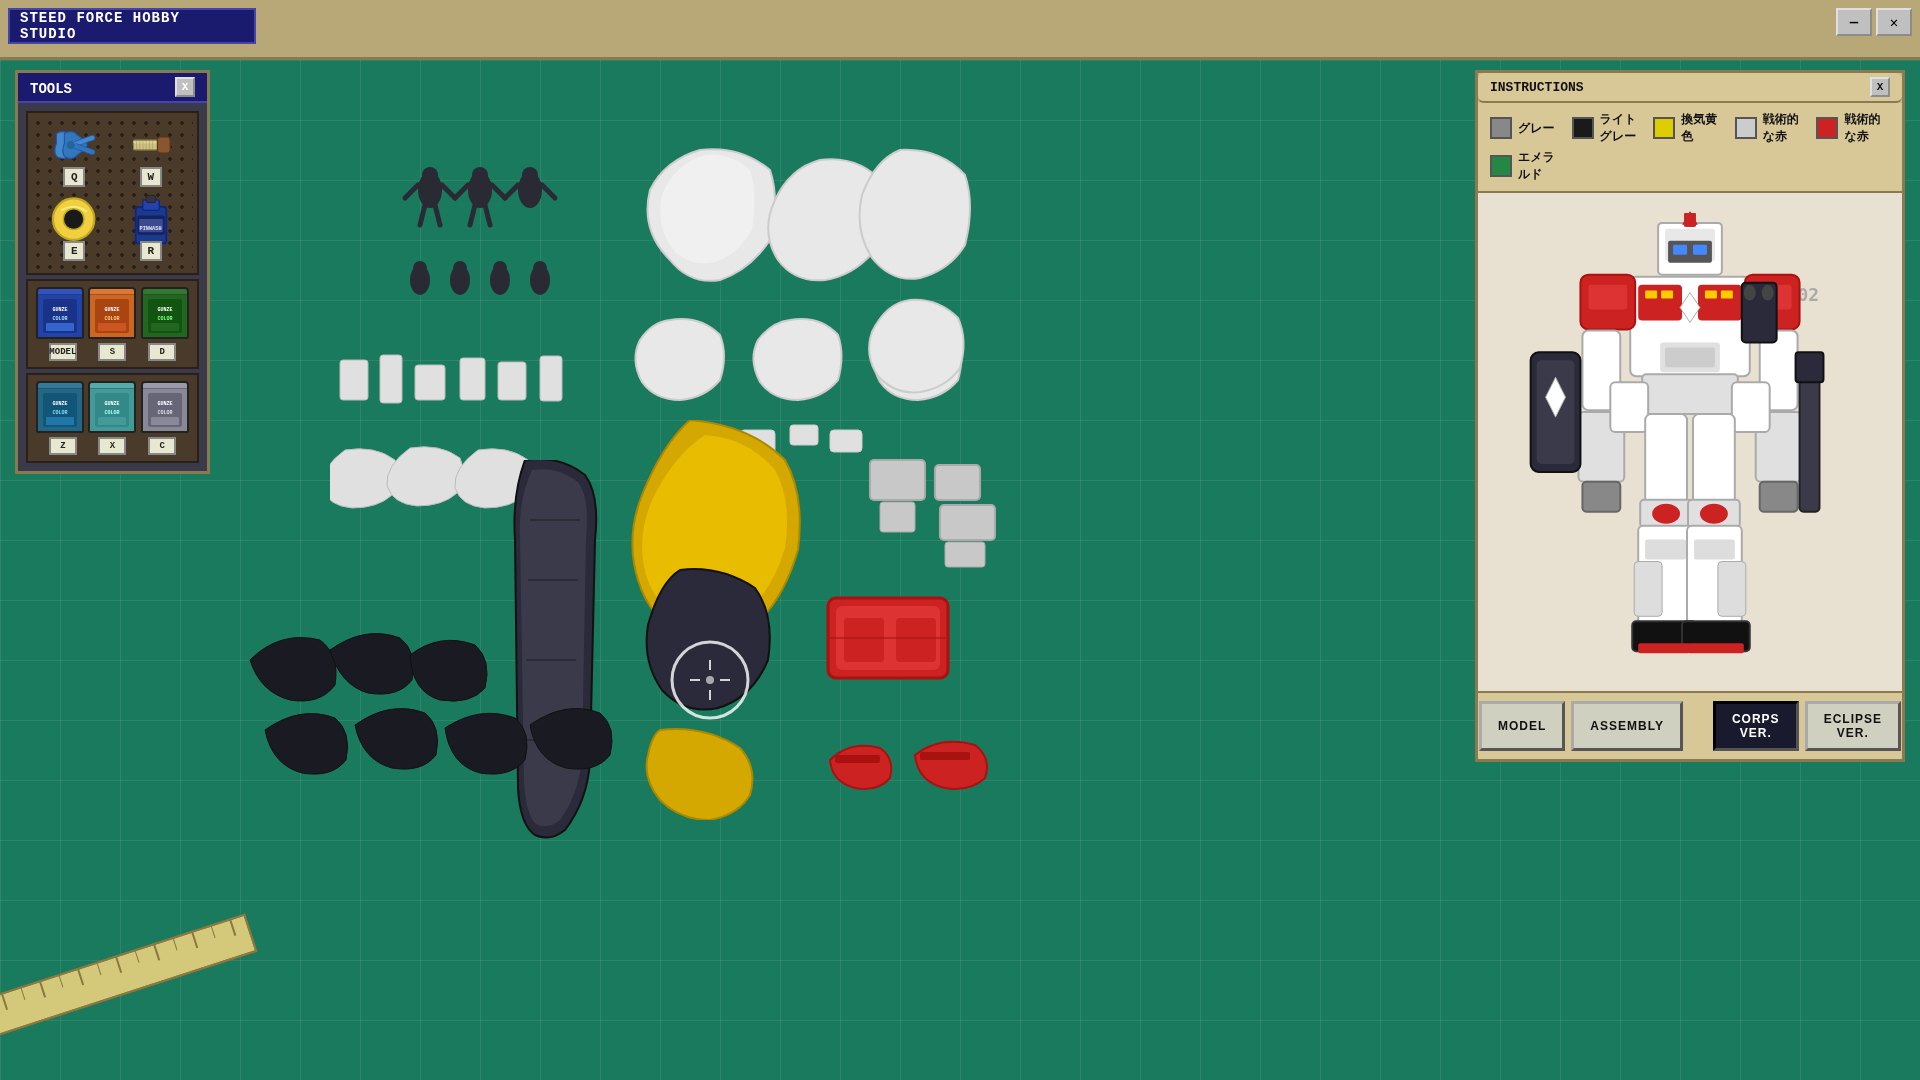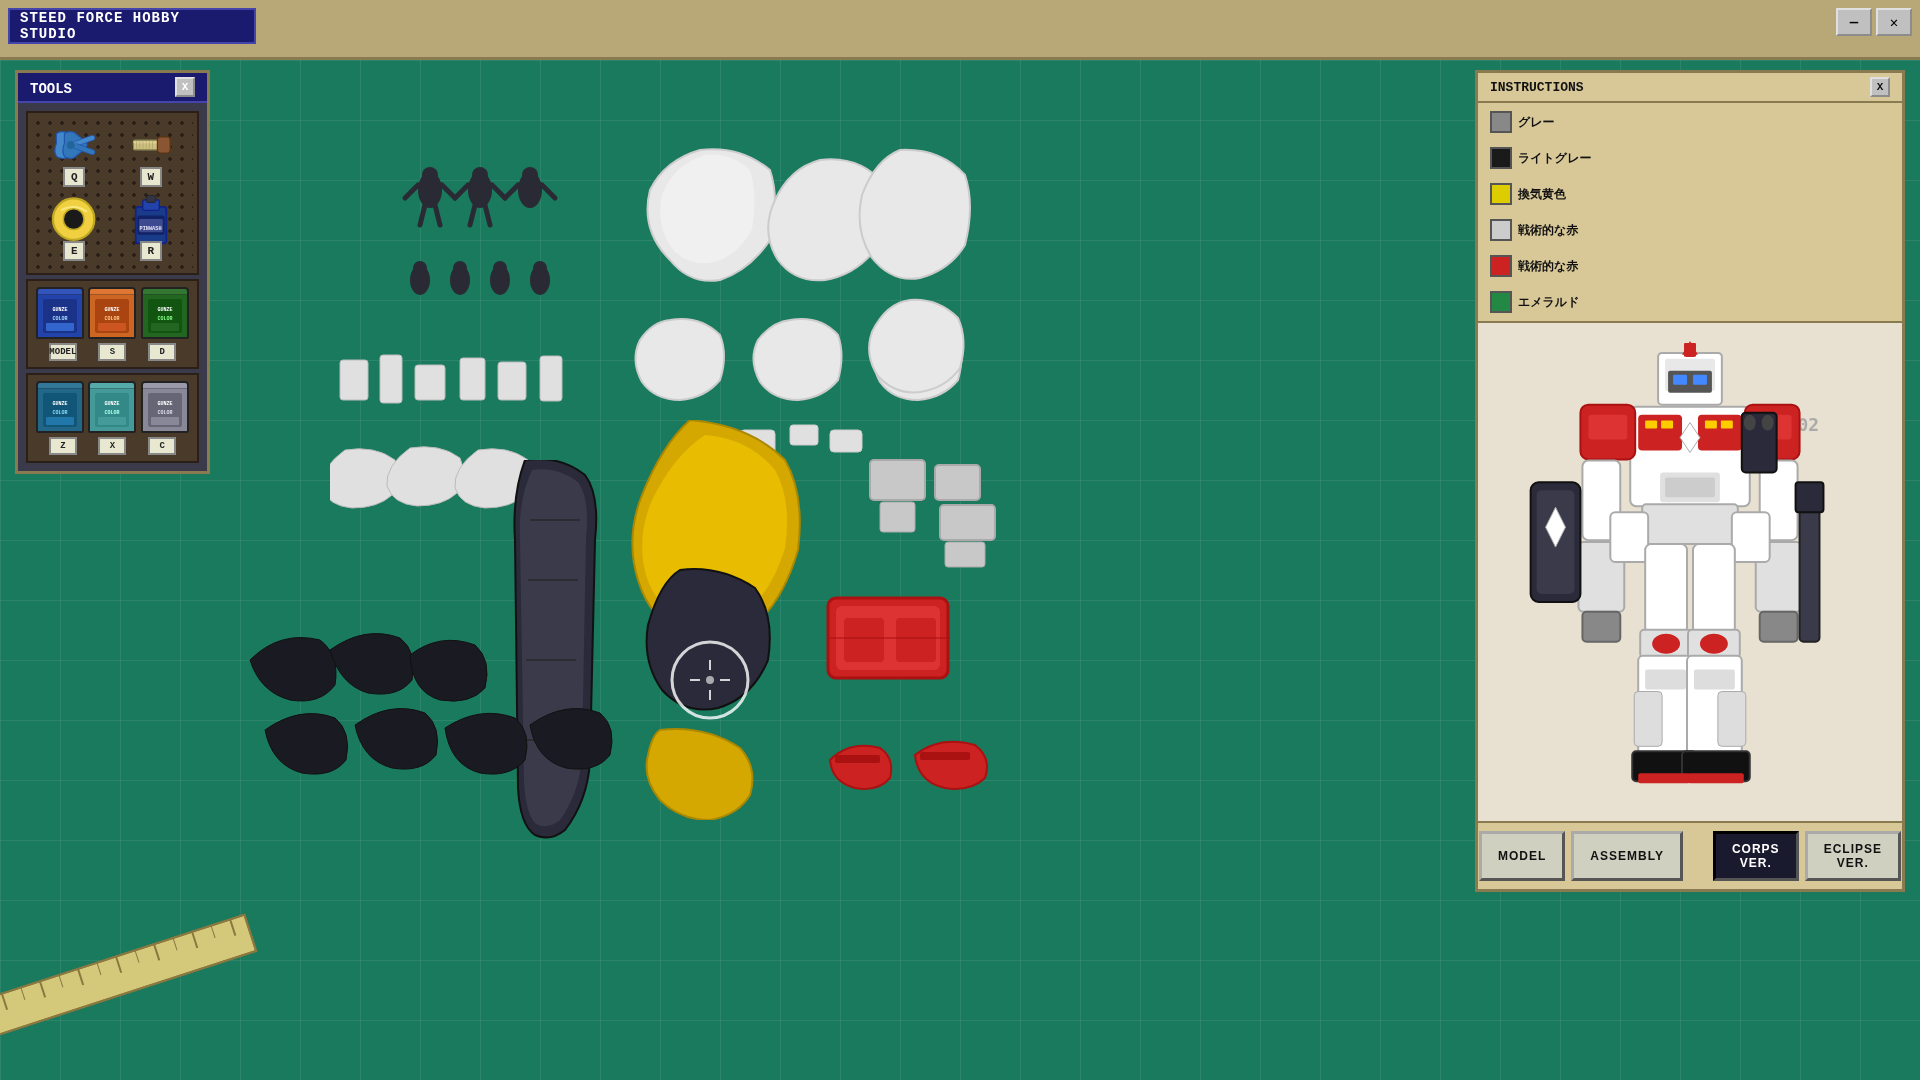--- a/index.html
+++ b/index.html
@@ -234,39 +234,40 @@
     #instructions-header {
       background: #d8c898;
       color: #111;
       padding: 4px 12px;
       font-size: 13px;
       font-weight: bold;
       display: flex;
       align-items: center;
       justify-content: space-between;
       border-bottom: 2px solid #8a7a50;
+      border-radius: 6px;
     }
     #instructions-close {
       width: 20px;
       height: 20px;
       background: #c0c0c0;
       border: 2px outset #e0e0e0;
       cursor: pointer;
       display: flex;
       align-items: center;
       justify-content: center;
       font-size: 11px;
       font-weight: bold;
     }
     #color-legend {
       background: #d8c898;
       padding: 8px 12px;
       display: grid;
-      grid-template-columns: 1fr;
-      gap: 14px 8px;
+      grid-template-columns: 1fr 1fr 1fr 1fr 1fr;
+      gap: 4px 8px;
       border-bottom: 2px solid #8a7a50;
     }
     .color-entry {
       display: flex;
       align-items: center;
       gap: 6px;
     }
     .color-swatch {
       width: 22px;
       height: 22px;

